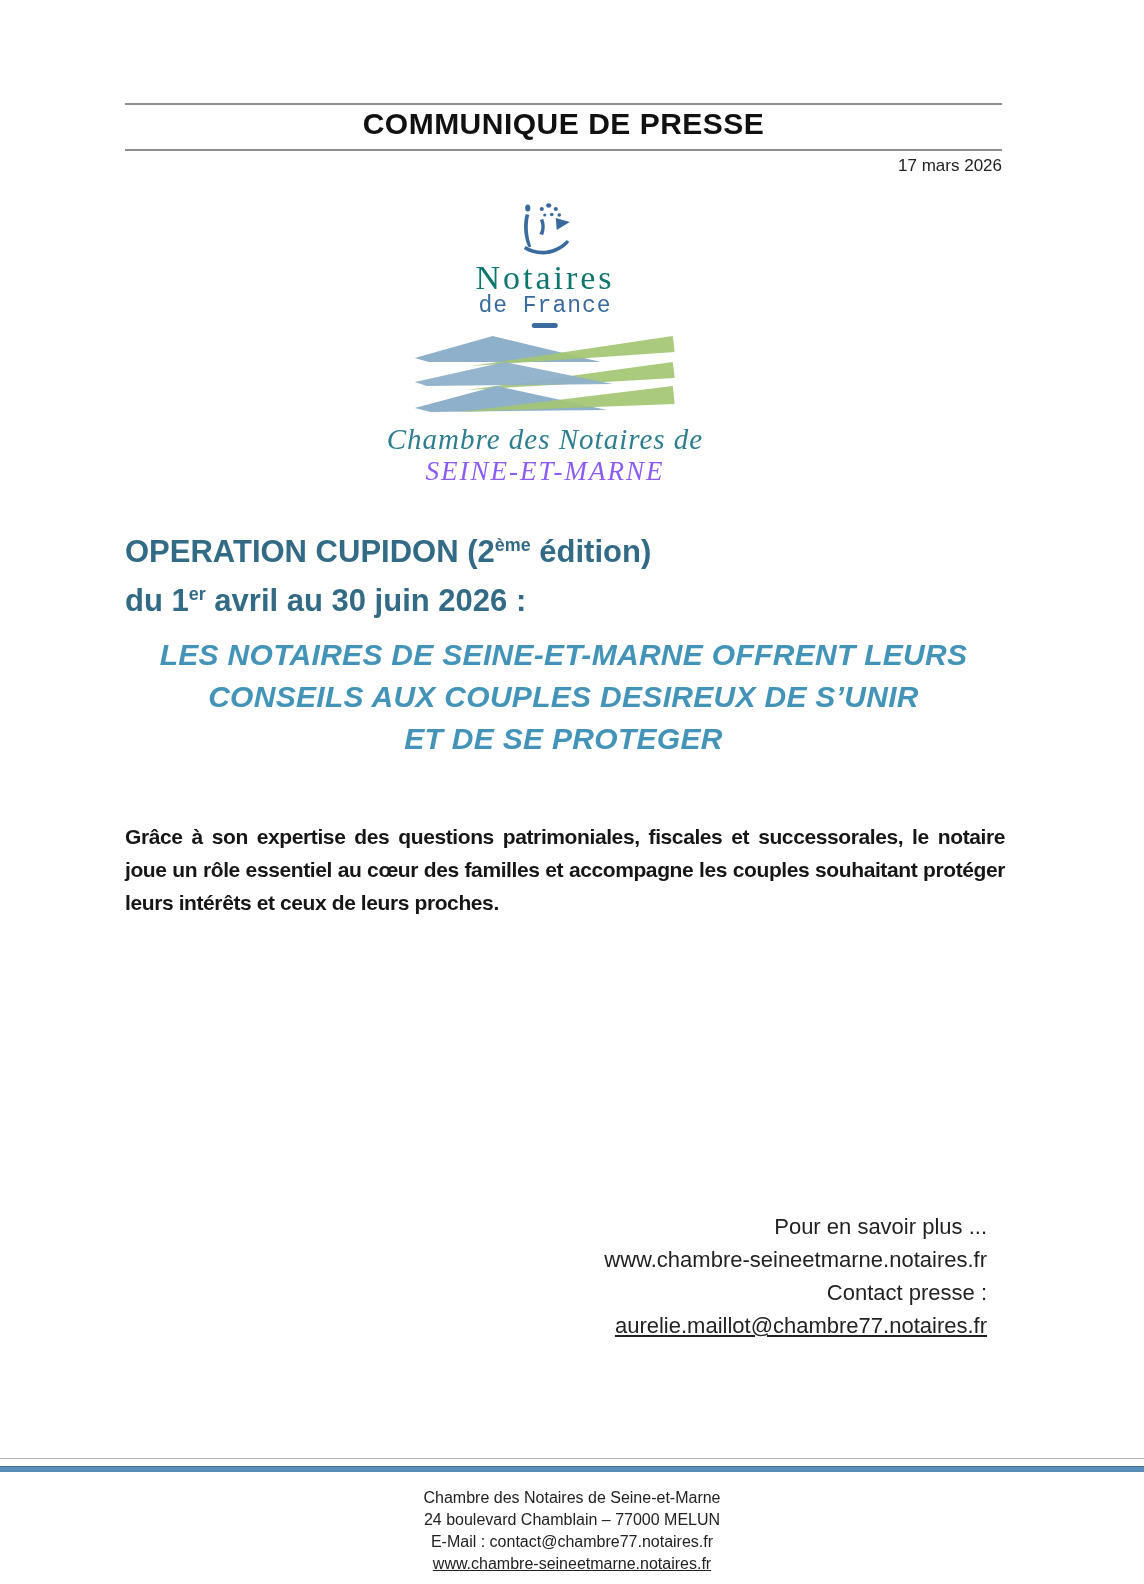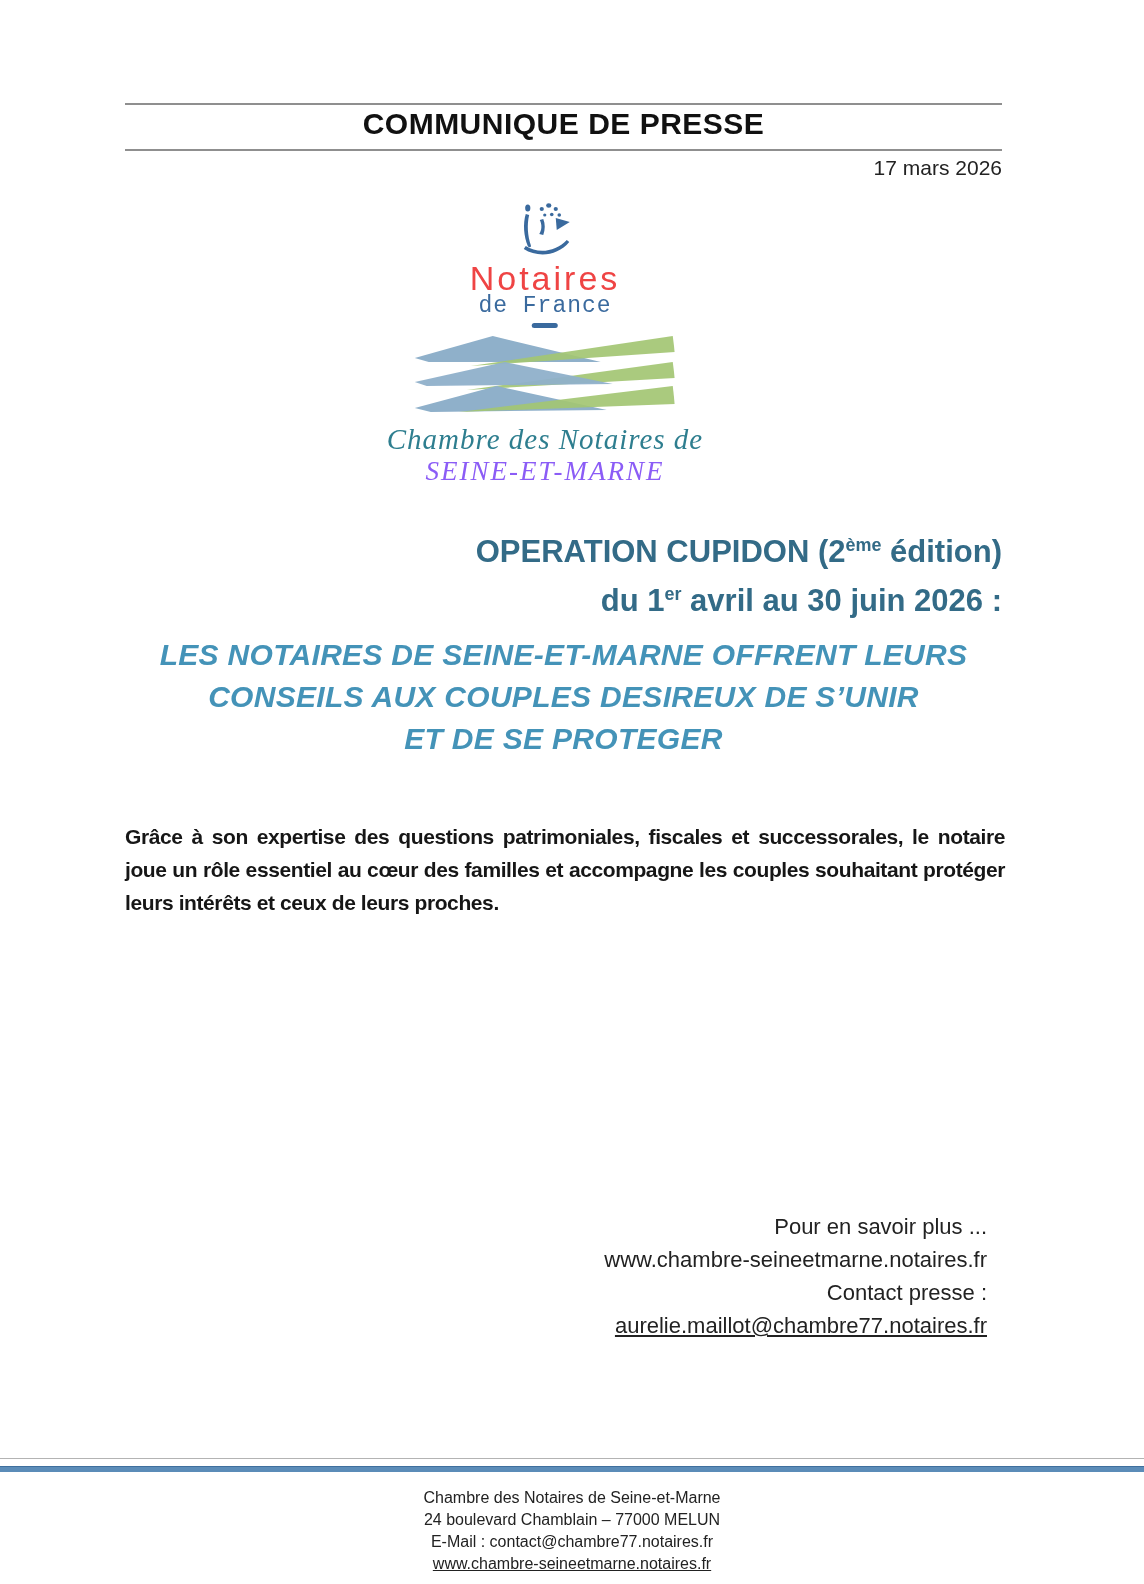--- a/index.html
+++ b/index.html
@@ -17,50 +17,50 @@
   .rule { position:absolute; left:125px; width:877px; height:2px; background:#8f8f8f; }
   .rule-top { top:103px; }
   .rule-bottom { top:149px; }
   .header-title {
     position:absolute; top:107px; left:125px; width:877px;
     text-align:center; font-size:30px; font-weight:bold;
     letter-spacing:0.5px; color:#111;
   }
   .press-date {
     position:absolute; top:156px; left:125px; width:877px;
-    text-align:right; font-size:21px; color:#222;
+    text-align:right; font-size:17px; color:#222;
   }
   
   .logo {
     position:absolute; top:202px; left:545px;
     transform:translateX(-50%);
     display:flex; flex-direction:column; align-items:center;
     text-align:center;
   }
   .brand-name {
-    font-family:Liberation Sans, sans-serif;
-    font-size:34px; color:#ef4444; letter-spacing:3px; line-height:36px;
+    font-family:Liberation Serif, serif;
+    font-size:34px; color:#0f766e; letter-spacing:3px; line-height:36px;
   }
   .brand-sub {
     font-family:Liberation Mono, monospace;
     font-size:23px; color:#3a6a9e; letter-spacing:1px; line-height:20px;
   }
   .brand-dash { width:26px; height:5px; background:#3a6a9e; border-radius:3px; margin:7px 0 6px; }
   .org-line1 {
     font-family:"Liberation Serif", serif; font-style:italic;
     font-size:29px; color:#2e7e8f; letter-spacing:1px; line-height:34px; margin-top:6px;
   }
   .org-line2 {
     font-family:"Liberation Serif", serif; font-style:italic;
     font-size:27px; color:#8b5cf6; letter-spacing:2px; line-height:30px;
   }
   
   .doc-title {
     position:absolute; top:524px; left:125px; width:877px;
-    text-align:right; color:#336b87; font-weight:bold;
+    text-align:left; color:#336b87; font-weight:bold;
     font-size:31px; line-height:43px; letter-spacing:0px;
   }
   .doc-title sup, .body-par sup { font-size:0.58em; }
   .doc-subtitle {
     position:absolute; top:634px; left:125px; width:877px;
     text-align:center; color:#4493b8; font-weight:bold;
     font-size:30px; line-height:42px; letter-spacing:0.3px;font-style:italic;
   }
   
   .body-par {

